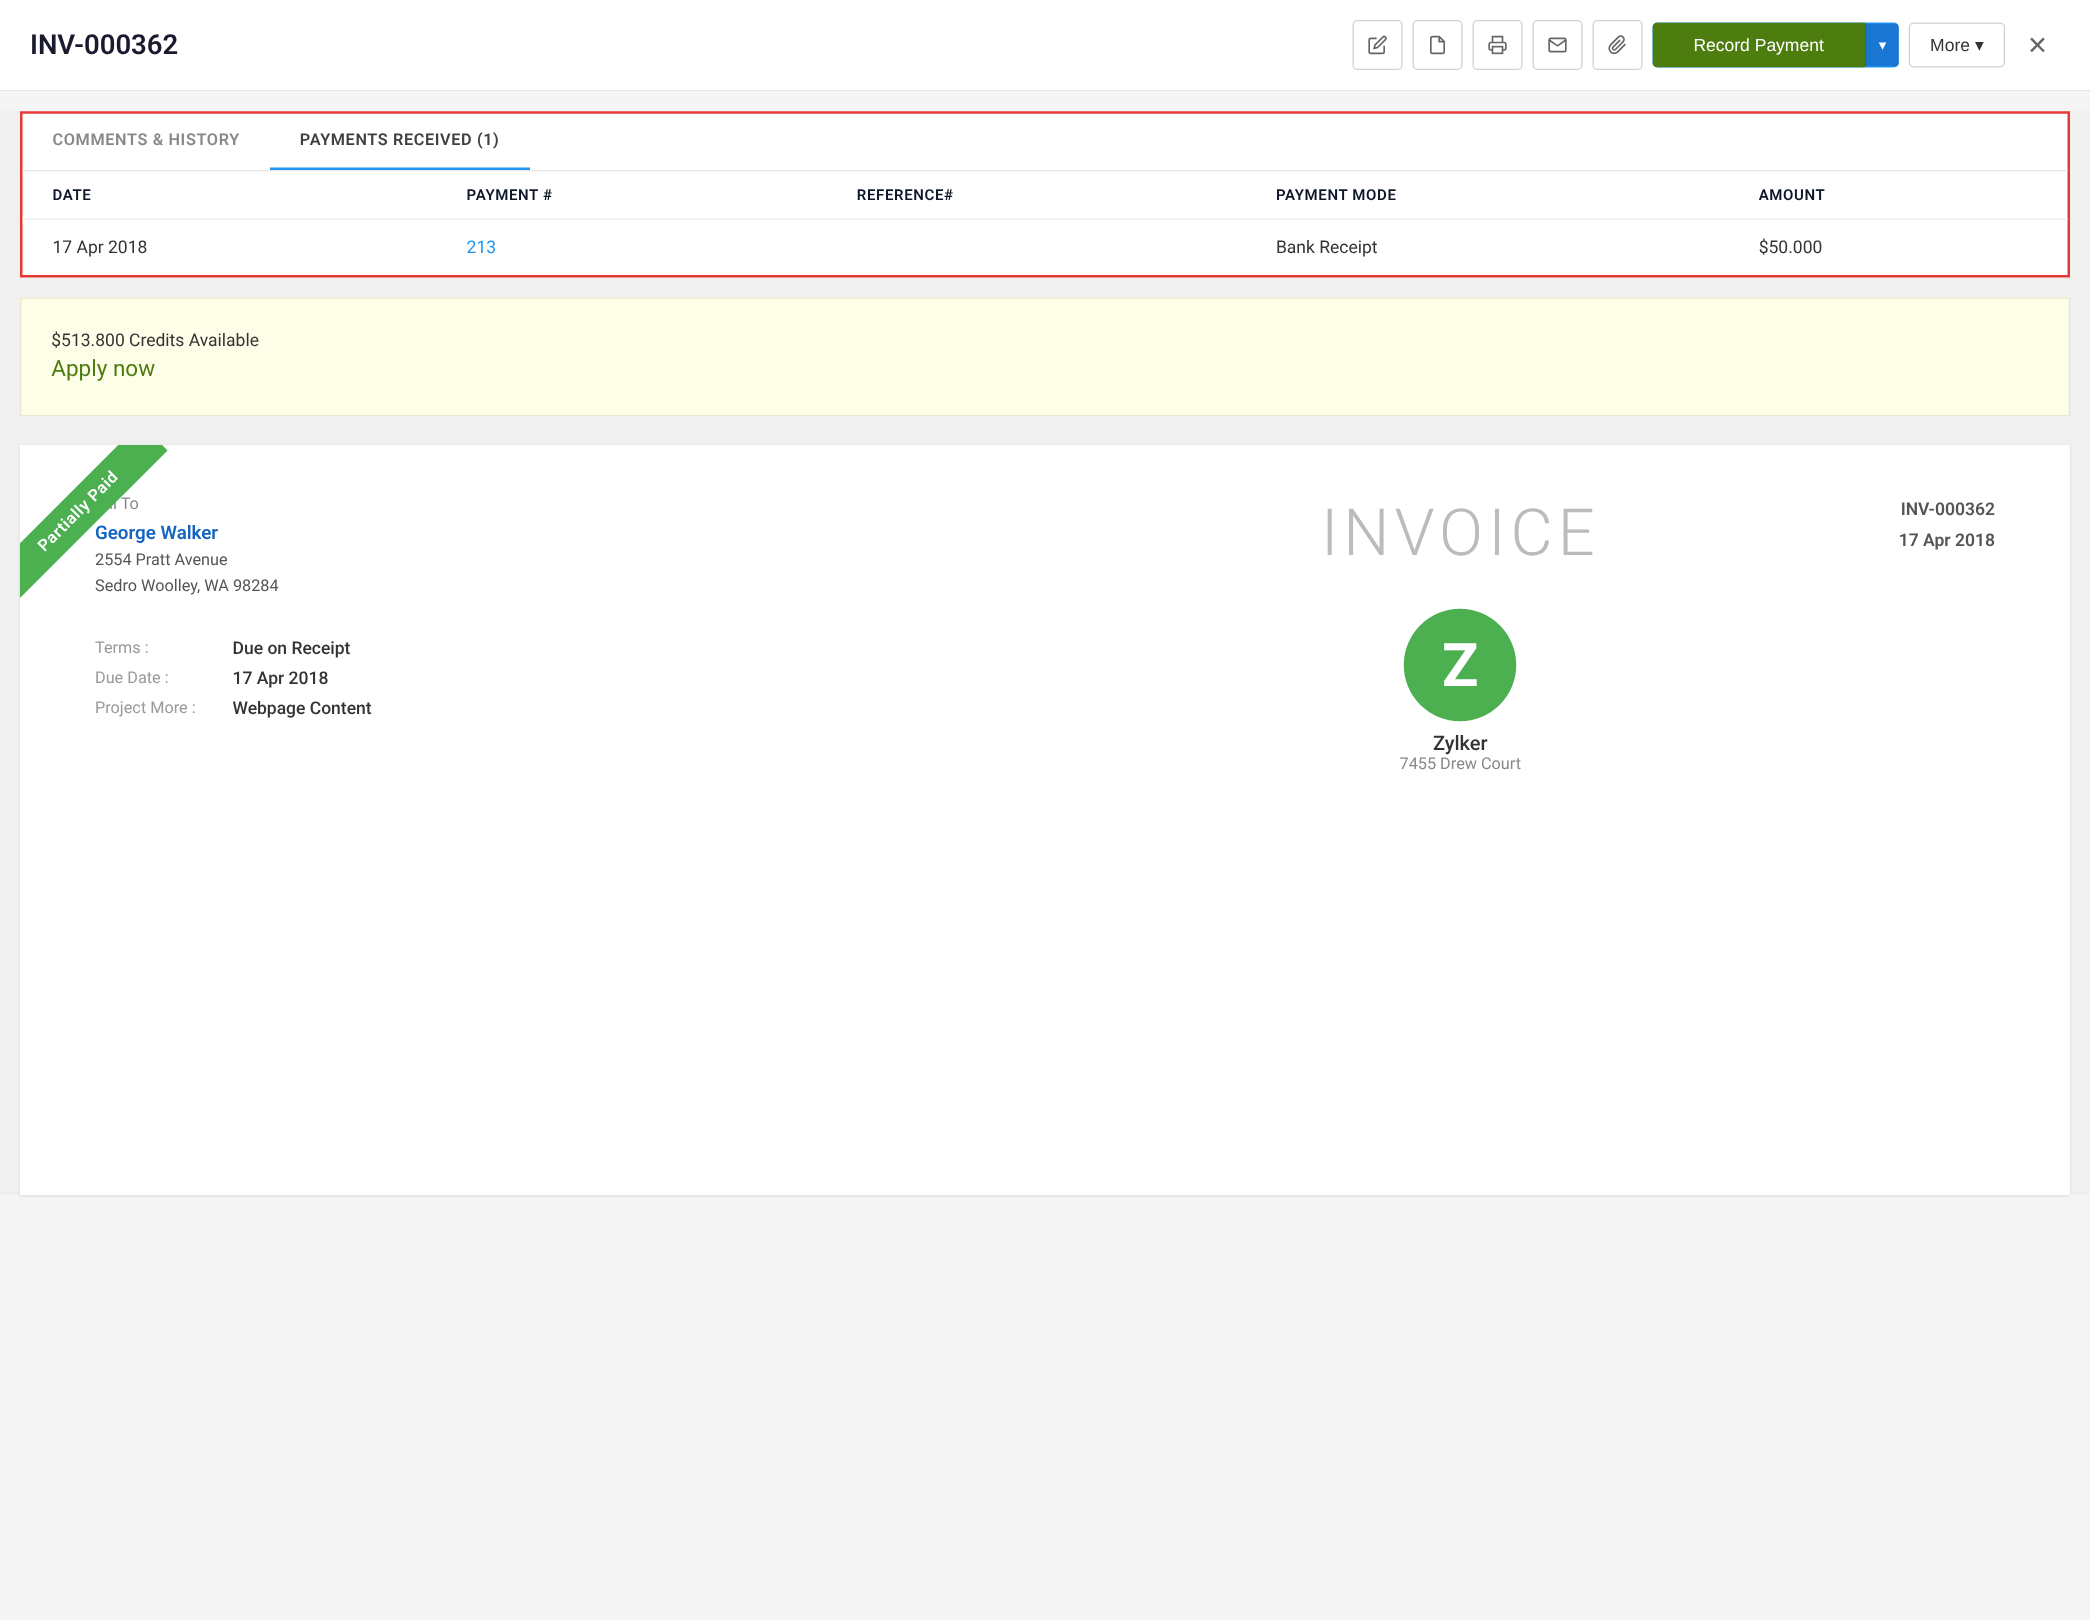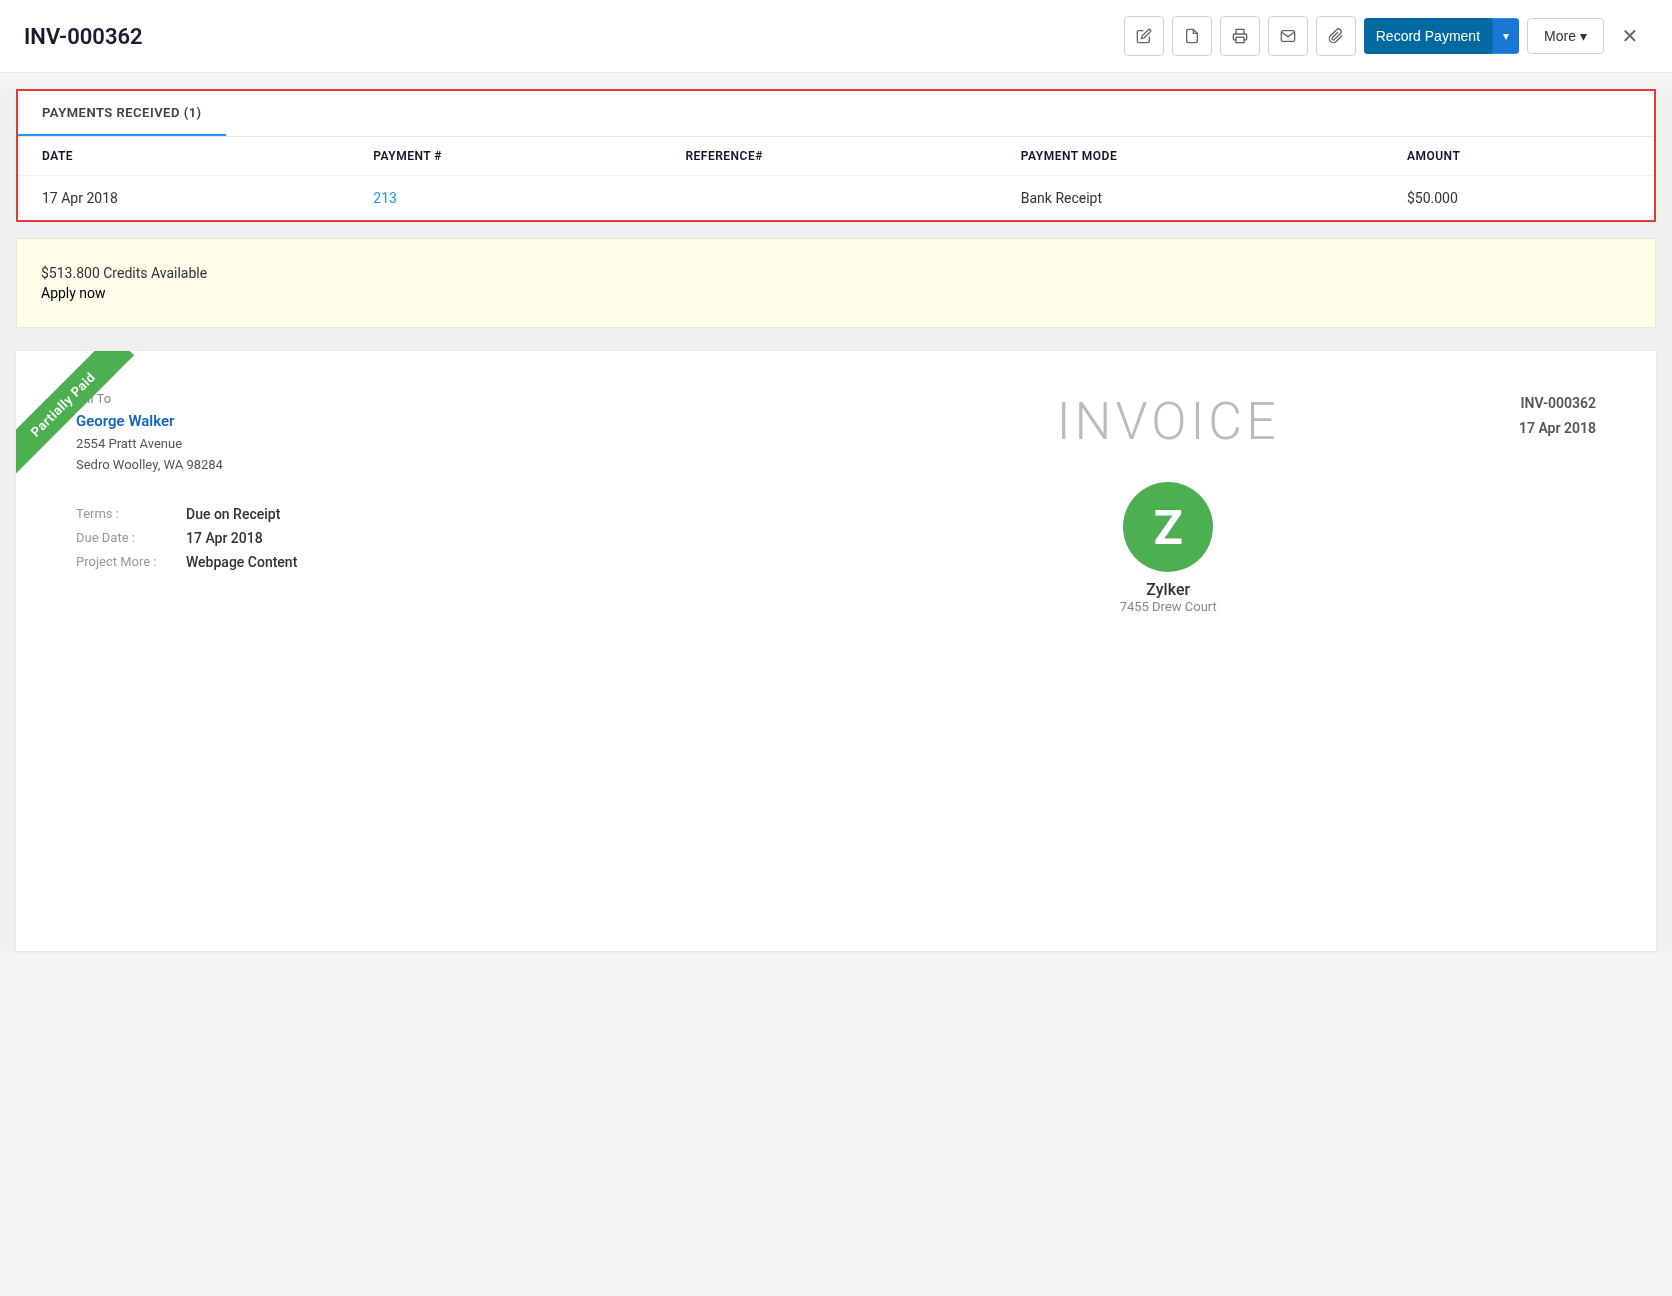--- a/index.html
+++ b/index.html
@@ -49,22 +49,22 @@
       background: #2196F3;
       color: #fff;
       border: none;
       border-radius: 4px;
       cursor: pointer;
       font-size: 14px;
       font-weight: 500;
       overflow: hidden;
     }
     .btn-record-main {
-      padding: 10px 12px;
-      background: #0369a1;
+      padding: 10px 33px;
+      background: #4d7c0f;
       color: #fff;
       border: none;
       cursor: pointer;
       font-size: 14px;
       font-weight: 500;
     }
     .btn-record-dropdown {
       padding: 10px 10px;
       background: #1976D2;
       color: #fff;
@@ -164,23 +164,23 @@
       border: 1px solid #e8e8d0;
       margin: 0 16px 23px 16px;
       padding: 26px 24px;
     }
     .credits-text {
       font-size: 14px;
       color: #333;
       margin-bottom: 4px;
     }
     .apply-now {
-      color: #000000;
-      cursor: pointer;
-      font-size: 14px;
+      color: #4d7c0f;
+      cursor: pointer;
+      font-size: 18px;
       text-decoration: none;
     }
 
     
     .invoice-doc {
       background: #fff;
       margin: 0 16px 16px 16px;
       position: relative;
       overflow: hidden;
       min-height: 600px;
@@ -364,20 +364,23 @@
     <button class="btn-close">
       <span>✕</span>
     </button>
   </div>
 </div>
 
 <div class="content">
 
   <div class="tabs-panel">
     <div class="tabs-header">
+      <div class="tab">
+        <span>COMMENTS &amp; HISTORY</span>
+      </div>
       <div class="tab active">
         <span>PAYMENTS RECEIVED (1)</span>
       </div>
     </div>
 
     <table class="payments-table">
       <thead>
         <tr>
           <th><span>DATE</span></th>
           <th><span>PAYMENT #</span></th>

